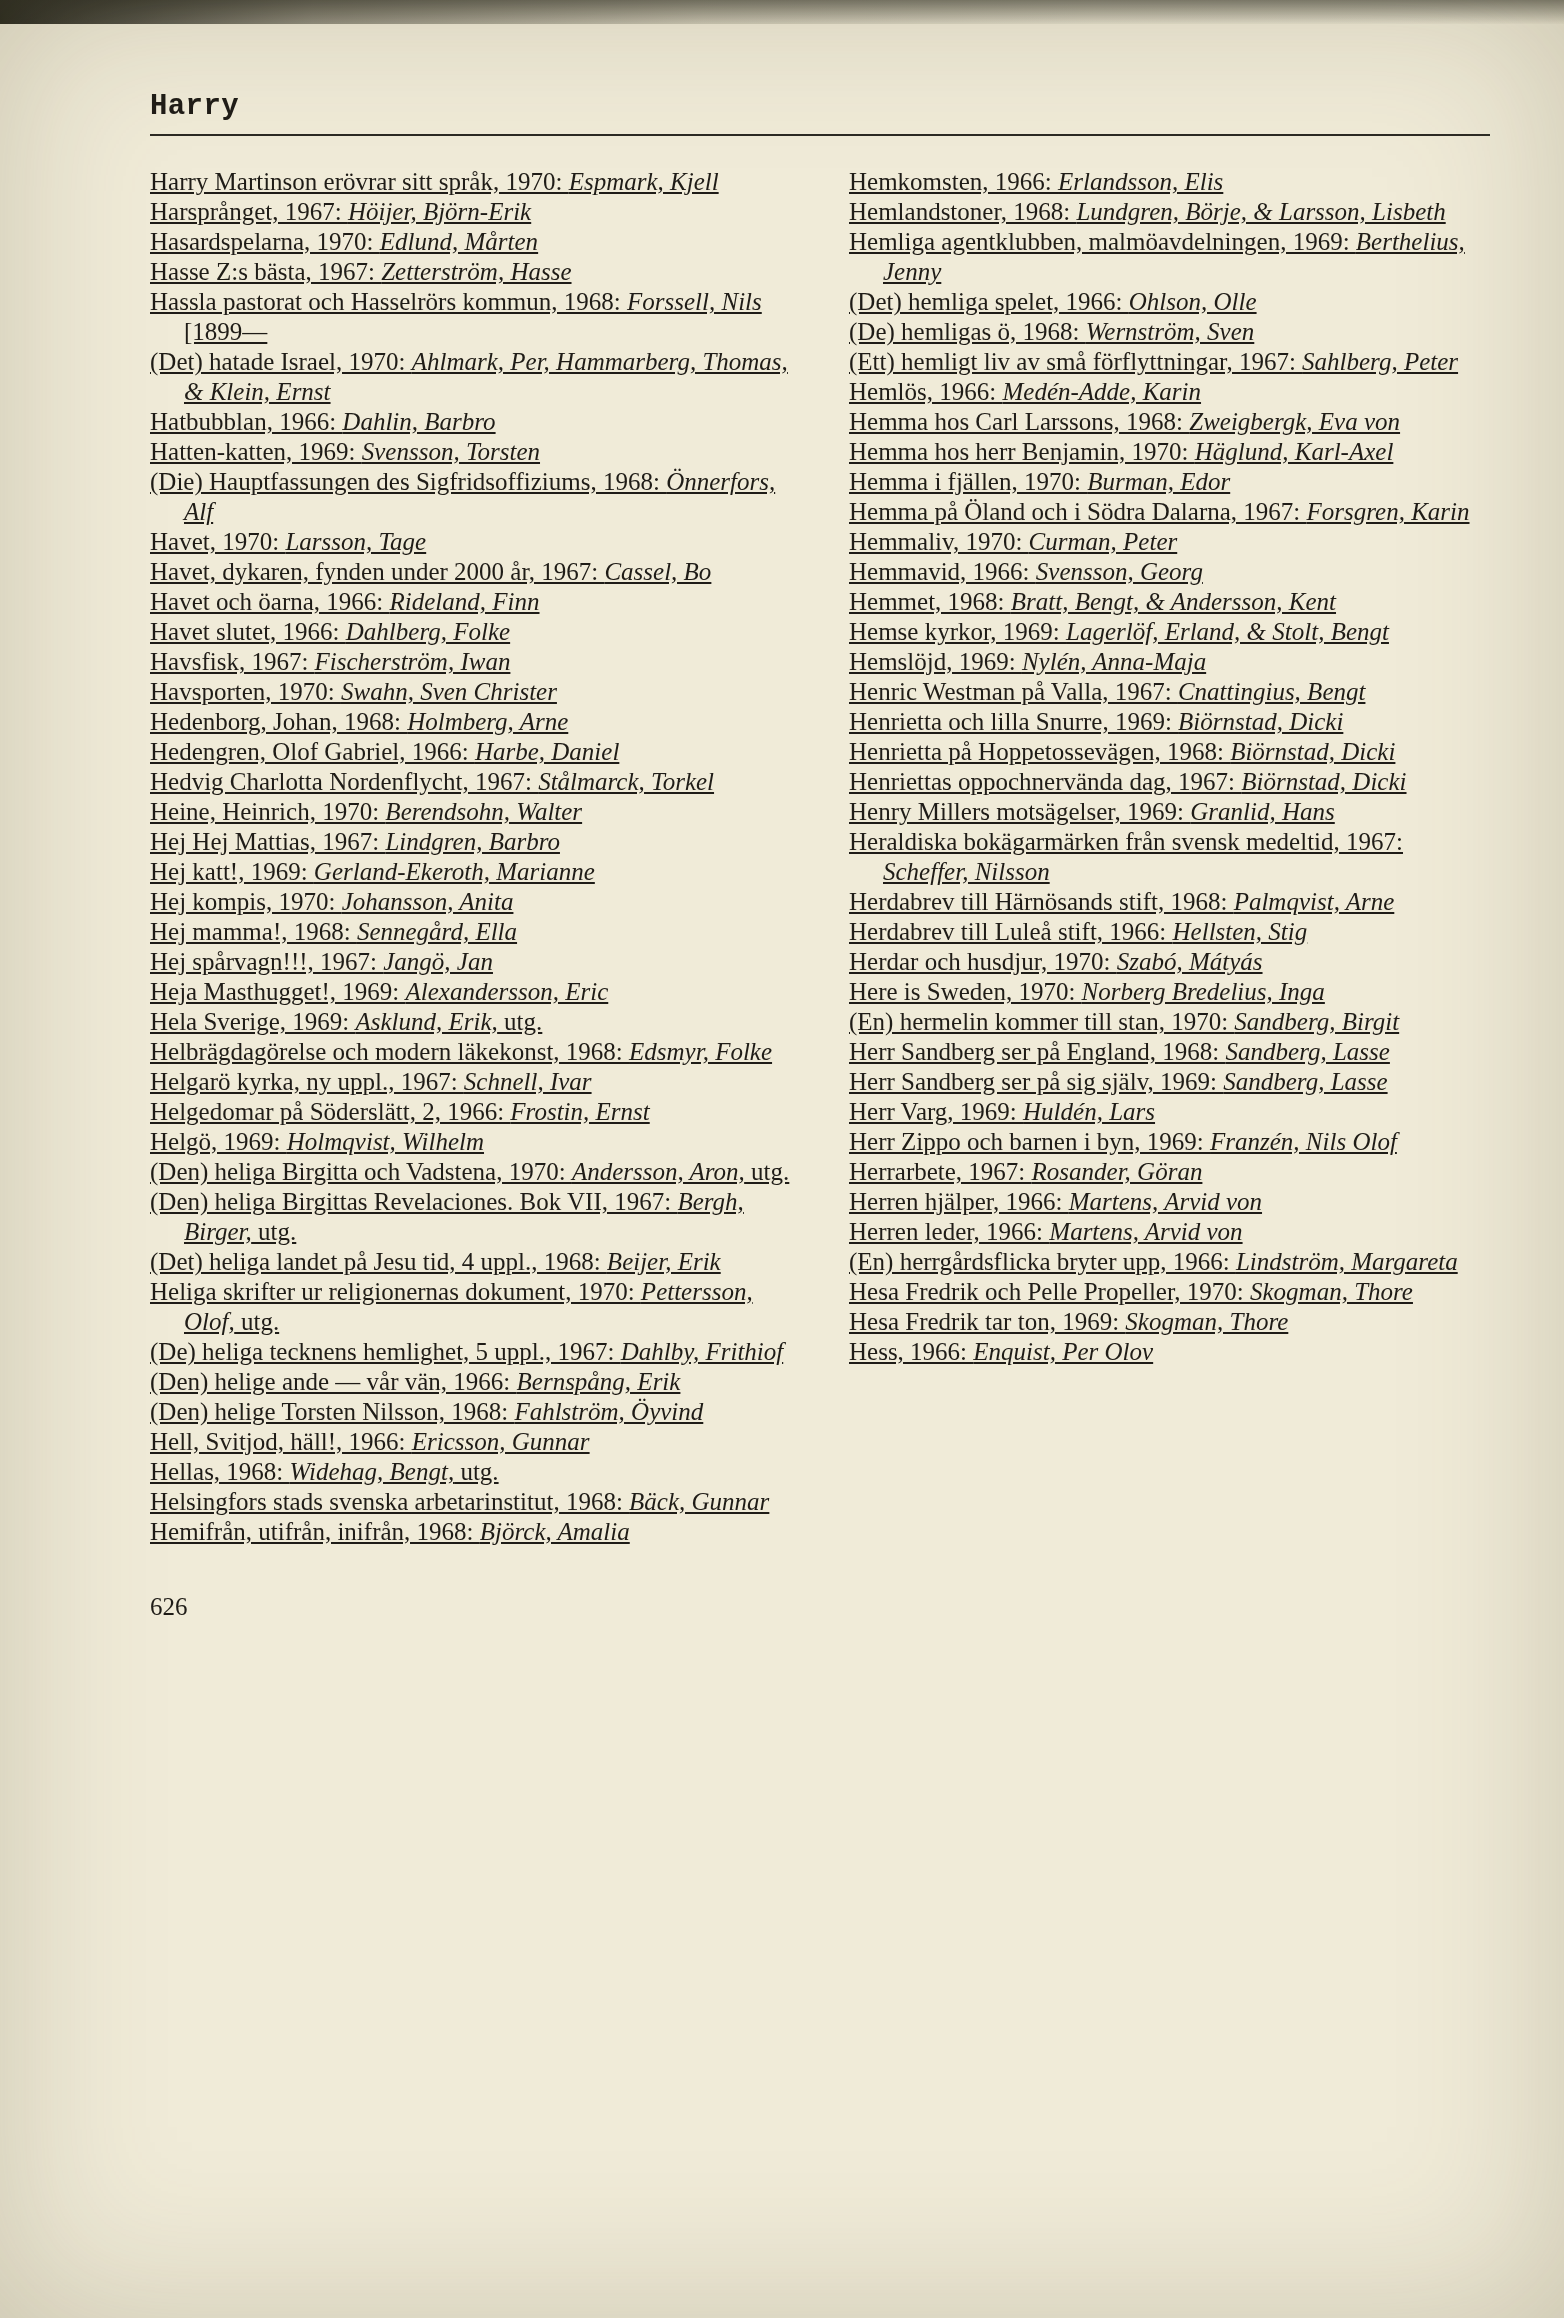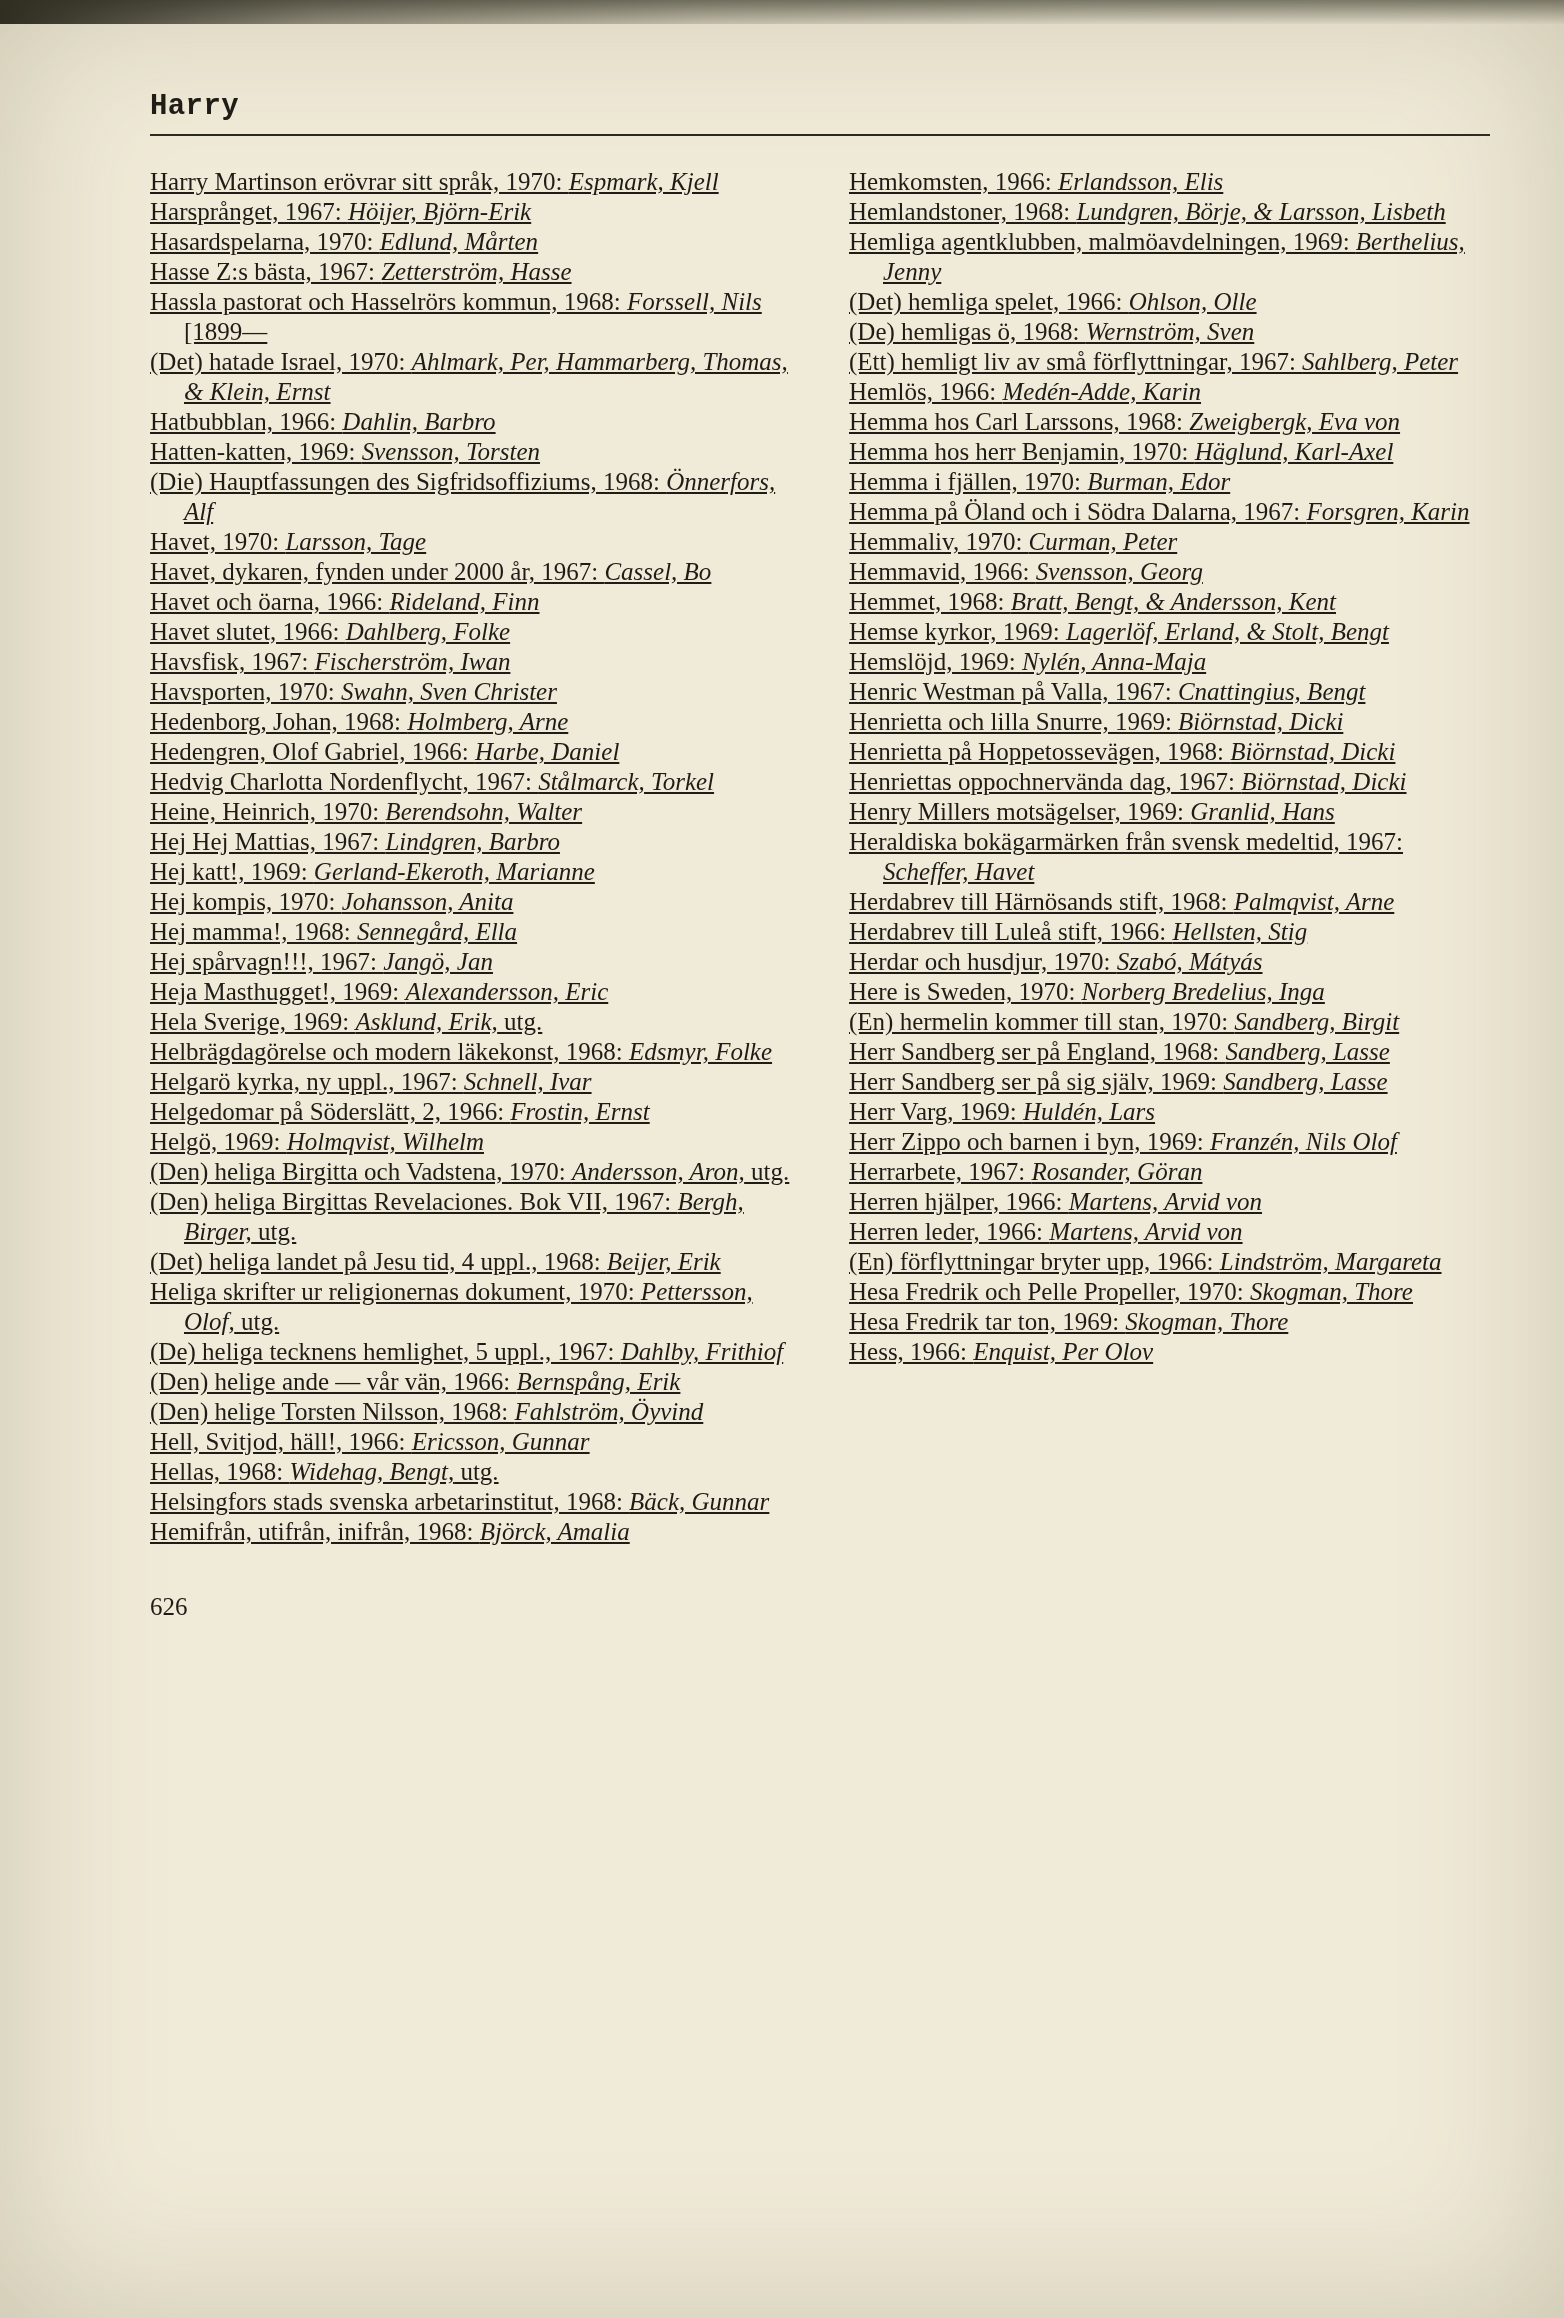--- a/index.html
+++ b/index.html
@@ -135,34 +135,34 @@
         <p class="entry"><span>Hemmaliv, 1970: </span><i>Curman, Peter</i></p>
         <p class="entry"><span>Hemmavid, 1966: </span><i>Svensson, Georg</i></p>
         <p class="entry"><span>Hemmet, 1968: </span><i>Bratt, Bengt, &amp; Andersson, Kent</i></p>
         <p class="entry"><span>Hemse kyrkor, 1969: </span><i>Lagerlöf, Erland, &amp; Stolt, Bengt</i></p>
         <p class="entry"><span>Hemslöjd, 1969: </span><i>Nylén, Anna-Maja</i></p>
         <p class="entry"><span>Henric Westman på Valla, 1967: </span><i>Cnattingius, Bengt</i></p>
         <p class="entry"><span>Henrietta och lilla Snurre, 1969: </span><i>Biörnstad, Dicki</i></p>
         <p class="entry"><span>Henrietta på Hoppetossevägen, 1968: </span><i>Biörnstad, Dicki</i></p>
         <p class="entry"><span>Henriettas oppochnervända dag, 1967: </span><i>Biörnstad, Dicki</i></p>
         <p class="entry"><span>Henry Millers motsägelser, 1969: </span><i>Granlid, Hans</i></p>
-        <p class="entry"><span>Heraldiska bokägarmärken från svensk medeltid, 1967: </span><i>Scheffer, Havet</i></p>
+        <p class="entry"><span>Heraldiska bokägarmärken från svensk medeltid, 1967: </span><i>Scheffer, Nilsson</i></p>
         <p class="entry"><span>Herdabrev till Härnösands stift, 1968: </span><i>Palmqvist, Arne</i></p>
         <p class="entry"><span>Herdabrev till Luleå stift, 1966: </span><i>Hellsten, Stig</i></p>
         <p class="entry"><span>Herdar och husdjur, 1970: </span><i>Szabó, Mátyás</i></p>
         <p class="entry"><span>Here is Sweden, 1970: </span><i>Norberg Bredelius, Inga</i></p>
         <p class="entry"><span>(En) hermelin kommer till stan, 1970: </span><i>Sandberg, Birgit</i></p>
         <p class="entry"><span>Herr Sandberg ser på England, 1968: </span><i>Sandberg, Lasse</i></p>
         <p class="entry"><span>Herr Sandberg ser på sig själv, 1969: </span><i>Sandberg, Lasse</i></p>
         <p class="entry"><span>Herr Varg, 1969: </span><i>Huldén, Lars</i></p>
         <p class="entry"><span>Herr Zippo och barnen i byn, 1969: </span><i>Franzén, Nils Olof</i></p>
         <p class="entry"><span>Herrarbete, 1967: </span><i>Rosander, Göran</i></p>
         <p class="entry"><span>Herren hjälper, 1966: </span><i>Martens, Arvid von</i></p>
         <p class="entry"><span>Herren leder, 1966: </span><i>Martens, Arvid von</i></p>
-        <p class="entry"><span>(En) förflyttningar bryter upp, 1966: </span><i>Lindström, Margareta</i></p>
+        <p class="entry"><span>(En) herrgårdsflicka bryter upp, 1966: </span><i>Lindström, Margareta</i></p>
         <p class="entry"><span>Hesa Fredrik och Pelle Propeller, 1970: </span><i>Skogman, Thore</i></p>
         <p class="entry"><span>Hesa Fredrik tar ton, 1969: </span><i>Skogman, Thore</i></p>
         <p class="entry"><span>Hess, 1966: </span><i>Enquist, Per Olov</i></p>
       </div>
   </div>
 
   <div class="page-number">626</div>
 </div>
 
 <div class="vignette"></div>

